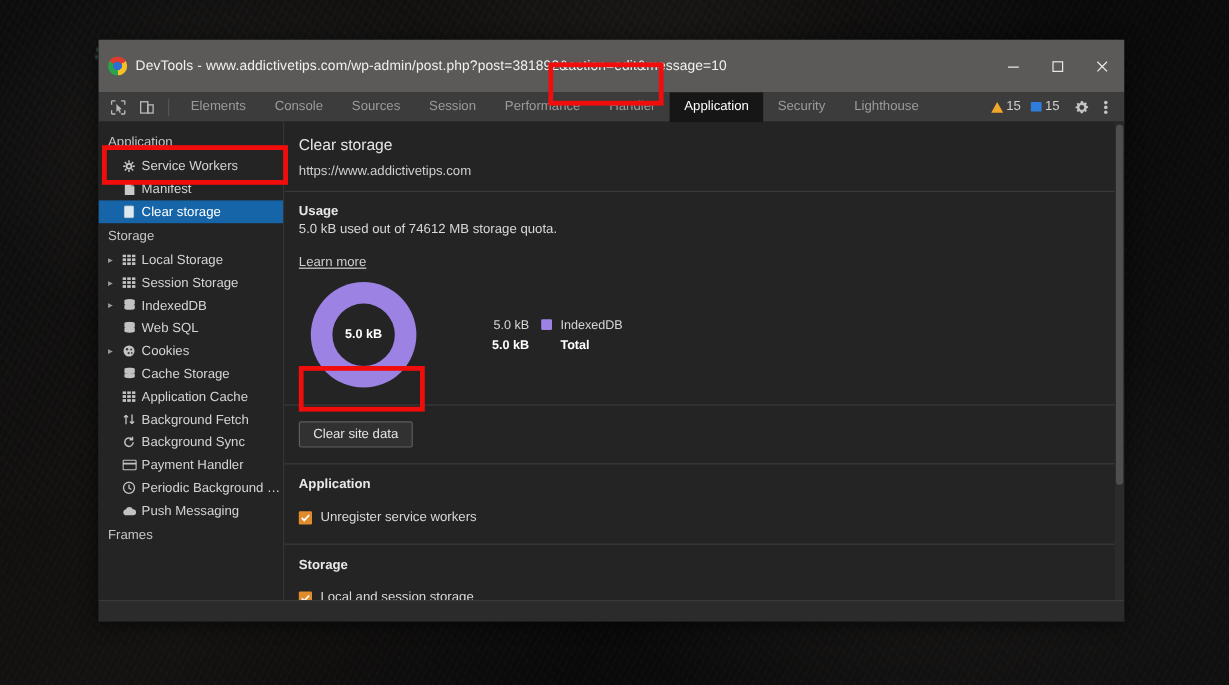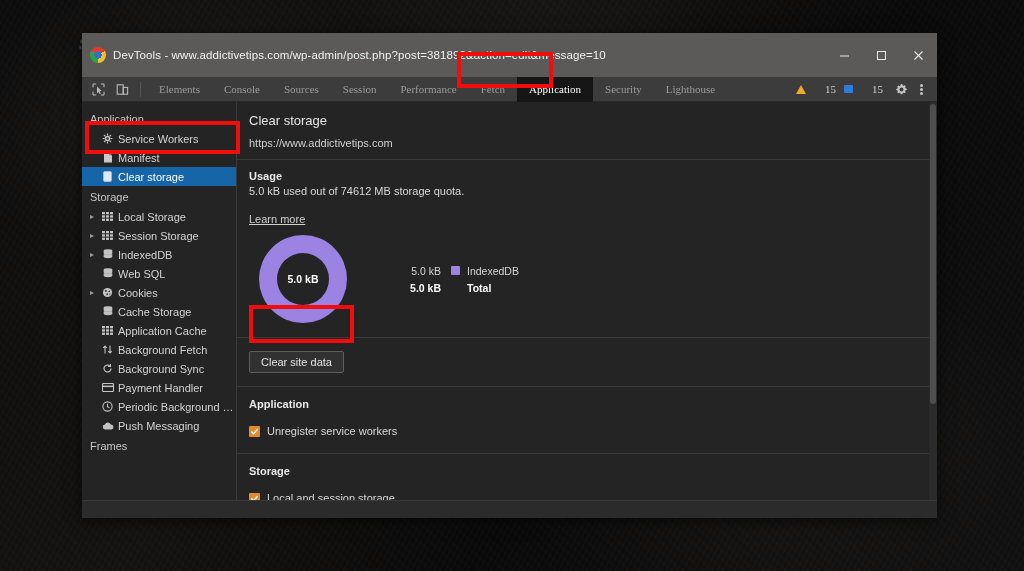--- a/index.html
+++ b/index.html
@@ -66,36 +66,35 @@
     color: #e8e8e8;
   }
   .winbtn svg { display:block; }
 
   
   .dt-toolbar {
     height: 25px; background: #3c3c3c;
     border-bottom: 1px solid #2a2a2a;
     display: flex; align-items: center; flex: none;
     padding-left: 4px;
-    font-family: Liberation Serif, serif;
   }
   .tb-icon {
     width: 24px; height: 21px; display: flex;
     align-items: center; justify-content: center;
     color: #b9b9b9;
   }
   .tb-sep { width: 1px; height: 15px; background: #545454; margin: 0 6px; }
   .tabs { display: flex; align-items: center; height: 25px; }
   .tab {
     padding: 0 12px; height: 25px; line-height: 25px;
     font-size: 11px; color: #9b9b9b; white-space: nowrap;
   }
   .tab.active { background: #161616; color: #ffffff; }
   .tb-right { margin-left: auto; display: flex; align-items: center; padding-right: 6px; }
-  .badge { display: flex; align-items: center; gap: 19px; margin-right: 8px; font-size: 11px; }
+  .badge { display: flex; align-items: center; gap: 3px; margin-right: 8px; font-size: 11px; }
   .badge.warn { color: #f2c14b; }
   .badge.info { color: #b9b9b9; }
   .badge-num { color: #cfcfcf; }
   .tri-warn {
     width: 0; height: 0; border-left: 5px solid transparent;
     border-right: 5px solid transparent; border-bottom: 9px solid #f0a72a;
   }
   .sq-info {
     width: 9px; height: 8px; background: #2f7ddb; border-radius: 1px;
   }
@@ -249,21 +248,21 @@
         <rect x="7.2" y="4.4" width="4.4" height="6.8" fill="none" stroke="currentColor" stroke-width="1.1"></rect>
       </svg>
     </div>
     <div class="tb-sep"></div>
     <div class="tabs">
       <div class="tab">Elements</div>
       <div class="tab">Console</div>
       <div class="tab">Sources</div>
       <div class="tab">Session</div>
       <div class="tab">Performance</div>
-      <div class="tab">Fetch</div>
+      <div class="tab">Handler</div>
       <div class="tab active">Application</div>
       <div class="tab">Security</div>
       <div class="tab">Lighthouse</div>
     </div>
     <div class="tb-right">
       <div class="badge warn">
         <span class="tri-warn"></span>
         <span class="badge-num">15</span>
       </div>
       <div class="badge info">

